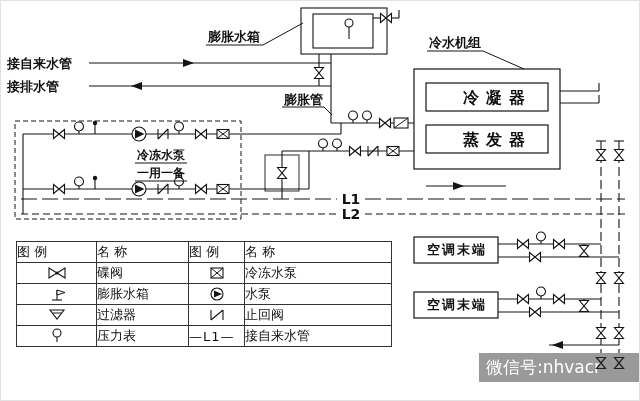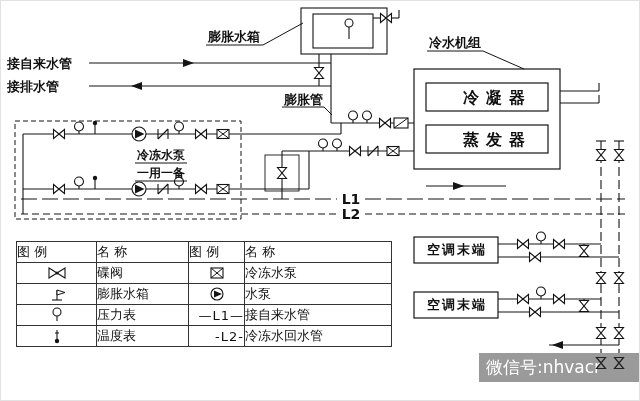--- a/index.html
+++ b/index.html
@@ -19,21 +19,21 @@
     font-family:"DejaVu Sans","Liberation Sans",sans-serif;background:#fff;
   }
   table.legend th,table.legend td{
     border:1px solid #333;height:20px;font-size:13px;color:#111;
     padding:0;overflow:hidden;white-space:nowrap;
   }
   table.legend th{font-weight:normal;text-align:left;}
   td.nm{text-align:left;padding-left:8px;}
   td.sym{text-align:center;}
   td.sym svg{vertical-align:middle;display:inline-block;}
-  td.lnsym{text-align:right;font-size:12px;letter-spacing:1px;}
+  td.lnsym{text-align:left;font-size:12px;letter-spacing:1px;}
 
   .watermark{
     position:absolute;left:478px;top:352px;width:162px;height:29px;
     background:#9a9a9a;color:#ffffff;font-size:17px;line-height:29px;
     padding-left:7px;box-sizing:border-box;z-index:4;
     font-family:"DejaVu Sans","Liberation Sans",sans-serif;
   }
   .wm-valves{position:absolute;left:588px;top:348px;z-index:5;}
 </style>
 </head>
@@ -283,39 +283,42 @@
         <svg width="40" height="16">
               <circle cx="20" cy="8" r="6" fill="#fff" stroke="#141414" stroke-width="1.1"></circle>
               <path d="M17,4.5 L25,8 L17,11.5 Z" fill="#141414"></path>
             </svg>
       </td>
       <td class="nm">水泵</td>
     </tr>
     <tr>
       <td class="sym">
         <svg width="40" height="16">
+              <path d="M13,3 H27 L20,12 Z" fill="#fff" stroke="#141414" stroke-width="1.1"></path>
+              <line x1="16" y1="6" x2="24" y2="6" stroke="#141414" stroke-width="1"></line>
+            </svg>
+      </td>
+      <td class="nm">过滤器</td>
+      <td class="sym">
+        <svg width="40" height="16">
+              <path d="M14,13 V3 M14,13 L26,3 M26,3 V13" fill="none" stroke="#141414" stroke-width="1.1"></path>
+            </svg>
+      </td>
+      <td class="nm">止回阀</td>
+    </tr>
+    <tr>
+      <td class="sym">
+        <svg width="40" height="16">
               <circle cx="20" cy="5" r="4" fill="#fff" stroke="#141414" stroke-width="1.1"></circle>
               <line x1="20" y1="9" x2="20" y2="14" stroke="#141414" stroke-width="1.1"></line>
             </svg>
       </td>
       <td class="nm">压力表</td>
       <td class="lnsym">—L1—</td>
       <td class="nm">接自来水管</td>
-    </tr>
-    <tr>
-      <td class="sym">
-        <svg width="40" height="16">
-              <line x1="20" y1="2" x2="20" y2="12" stroke="#141414" stroke-width="1.1"></line>
-              <circle cx="20" cy="13" r="2.2" fill="#141414"></circle>
-              <line x1="18" y1="5" x2="22" y2="5" stroke="#141414" stroke-width="1"></line>
-            </svg>
-      </td>
-      <td class="nm">温度表</td>
-      <td class="lnsym">-L2-</td>
-      <td class="nm">冷冻水回水管</td>
     </tr>
   </tbody>
     </table>
 
   
   <div class="watermark">微信号:nhvacr</div>
 
   
   <svg class="wm-valves" width="44" height="24">
     <path d="M7.5,8.5 H16.5 L7.5,19.5 H16.5 Z" fill="none" stroke="#222" stroke-width="1.2"></path>

